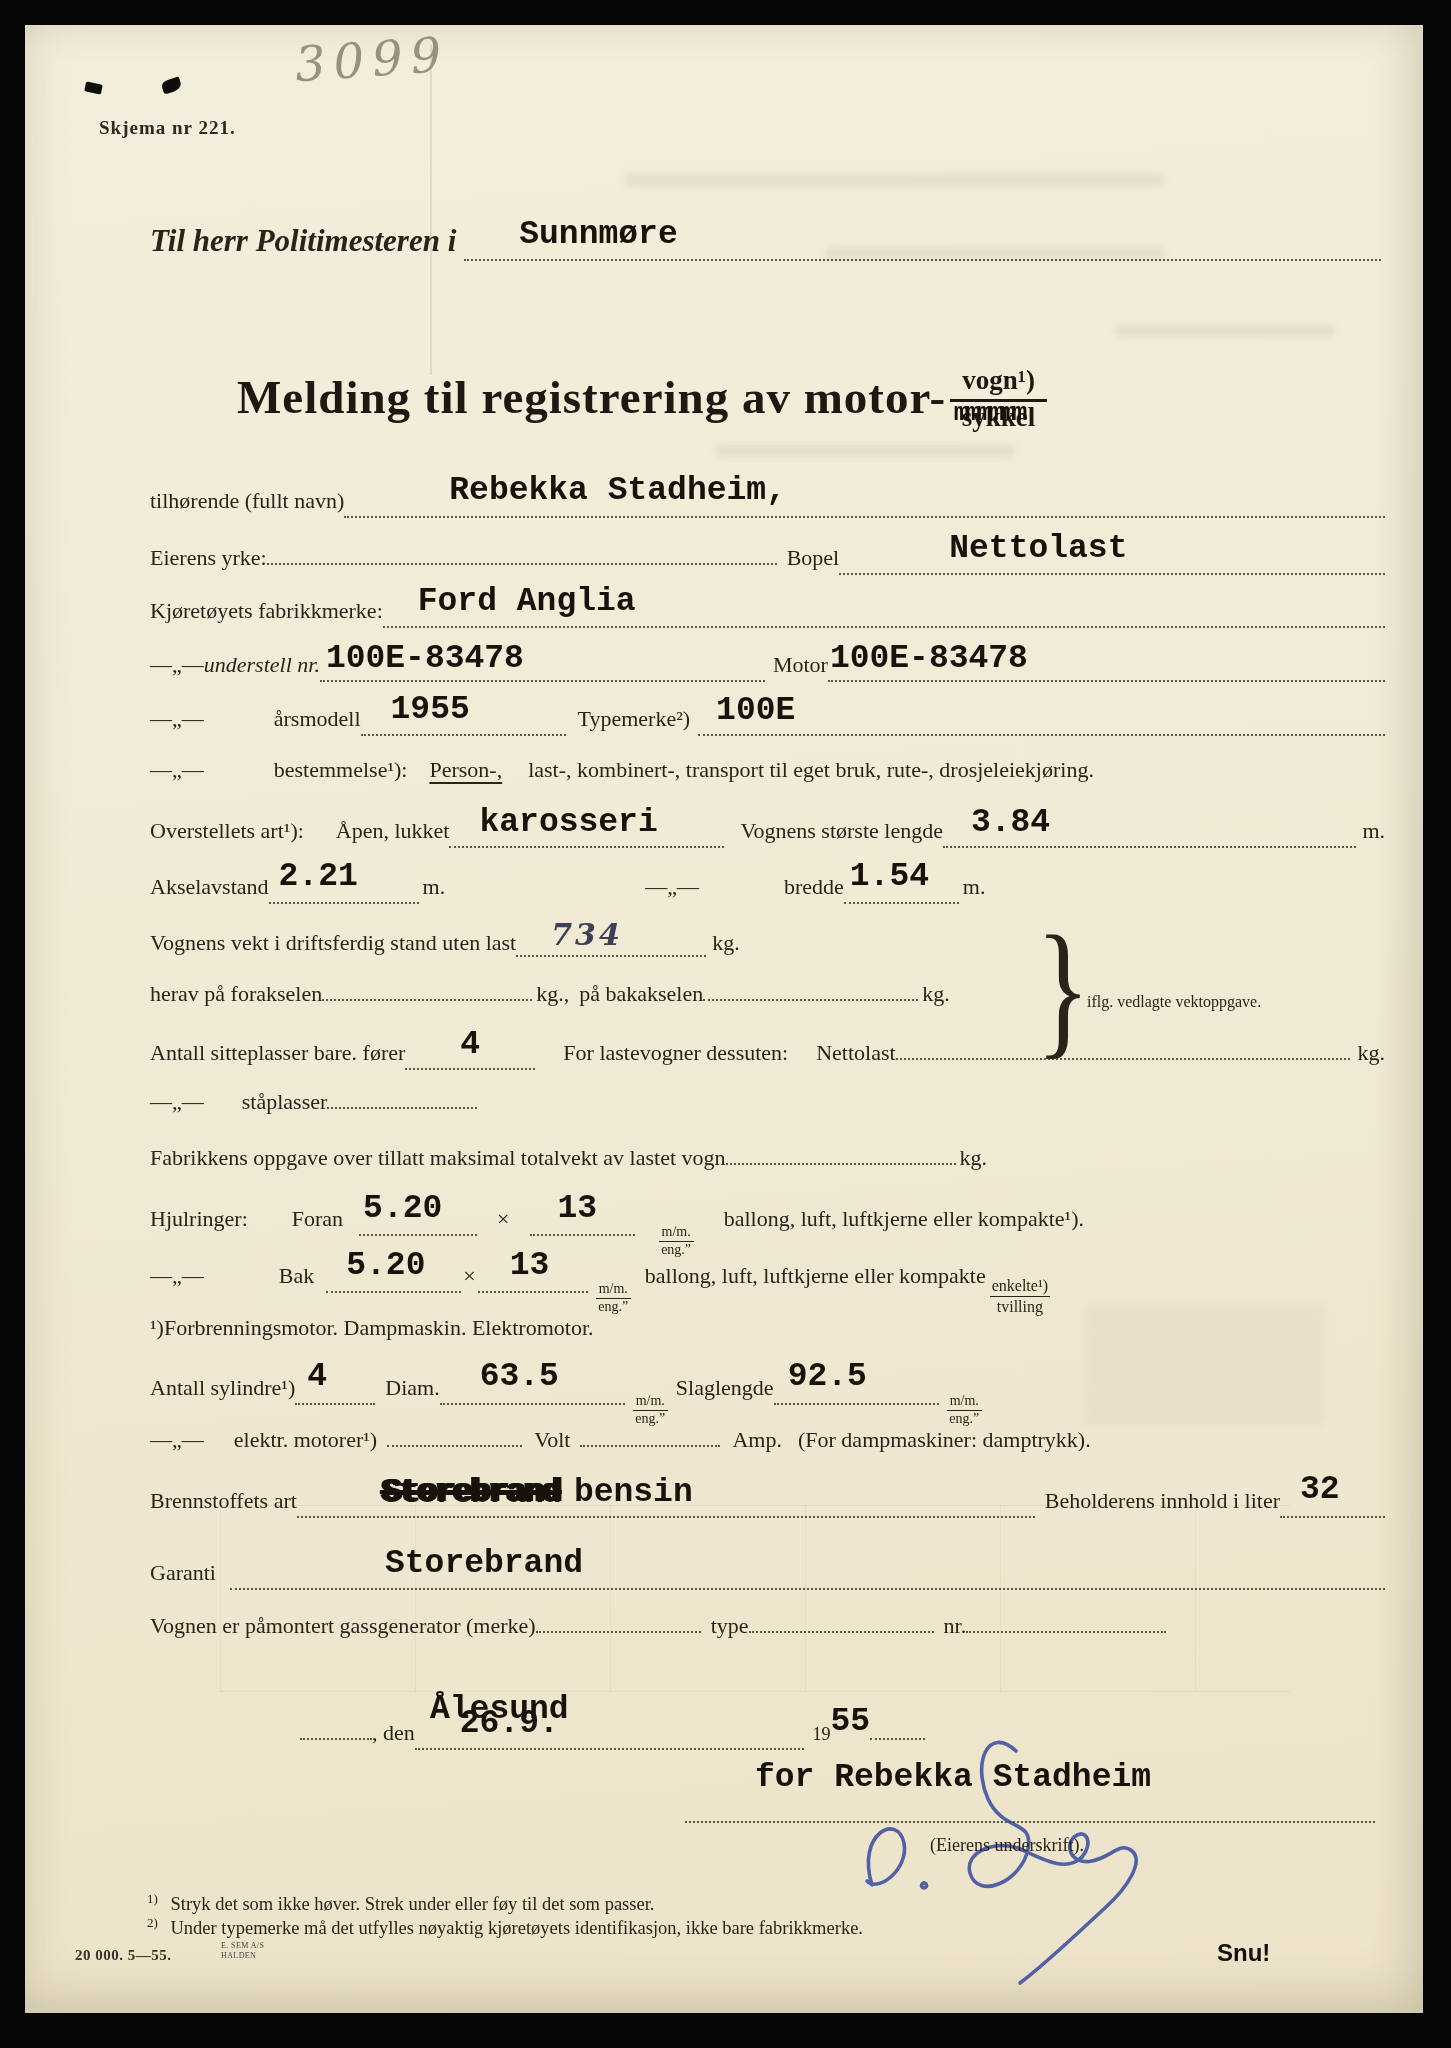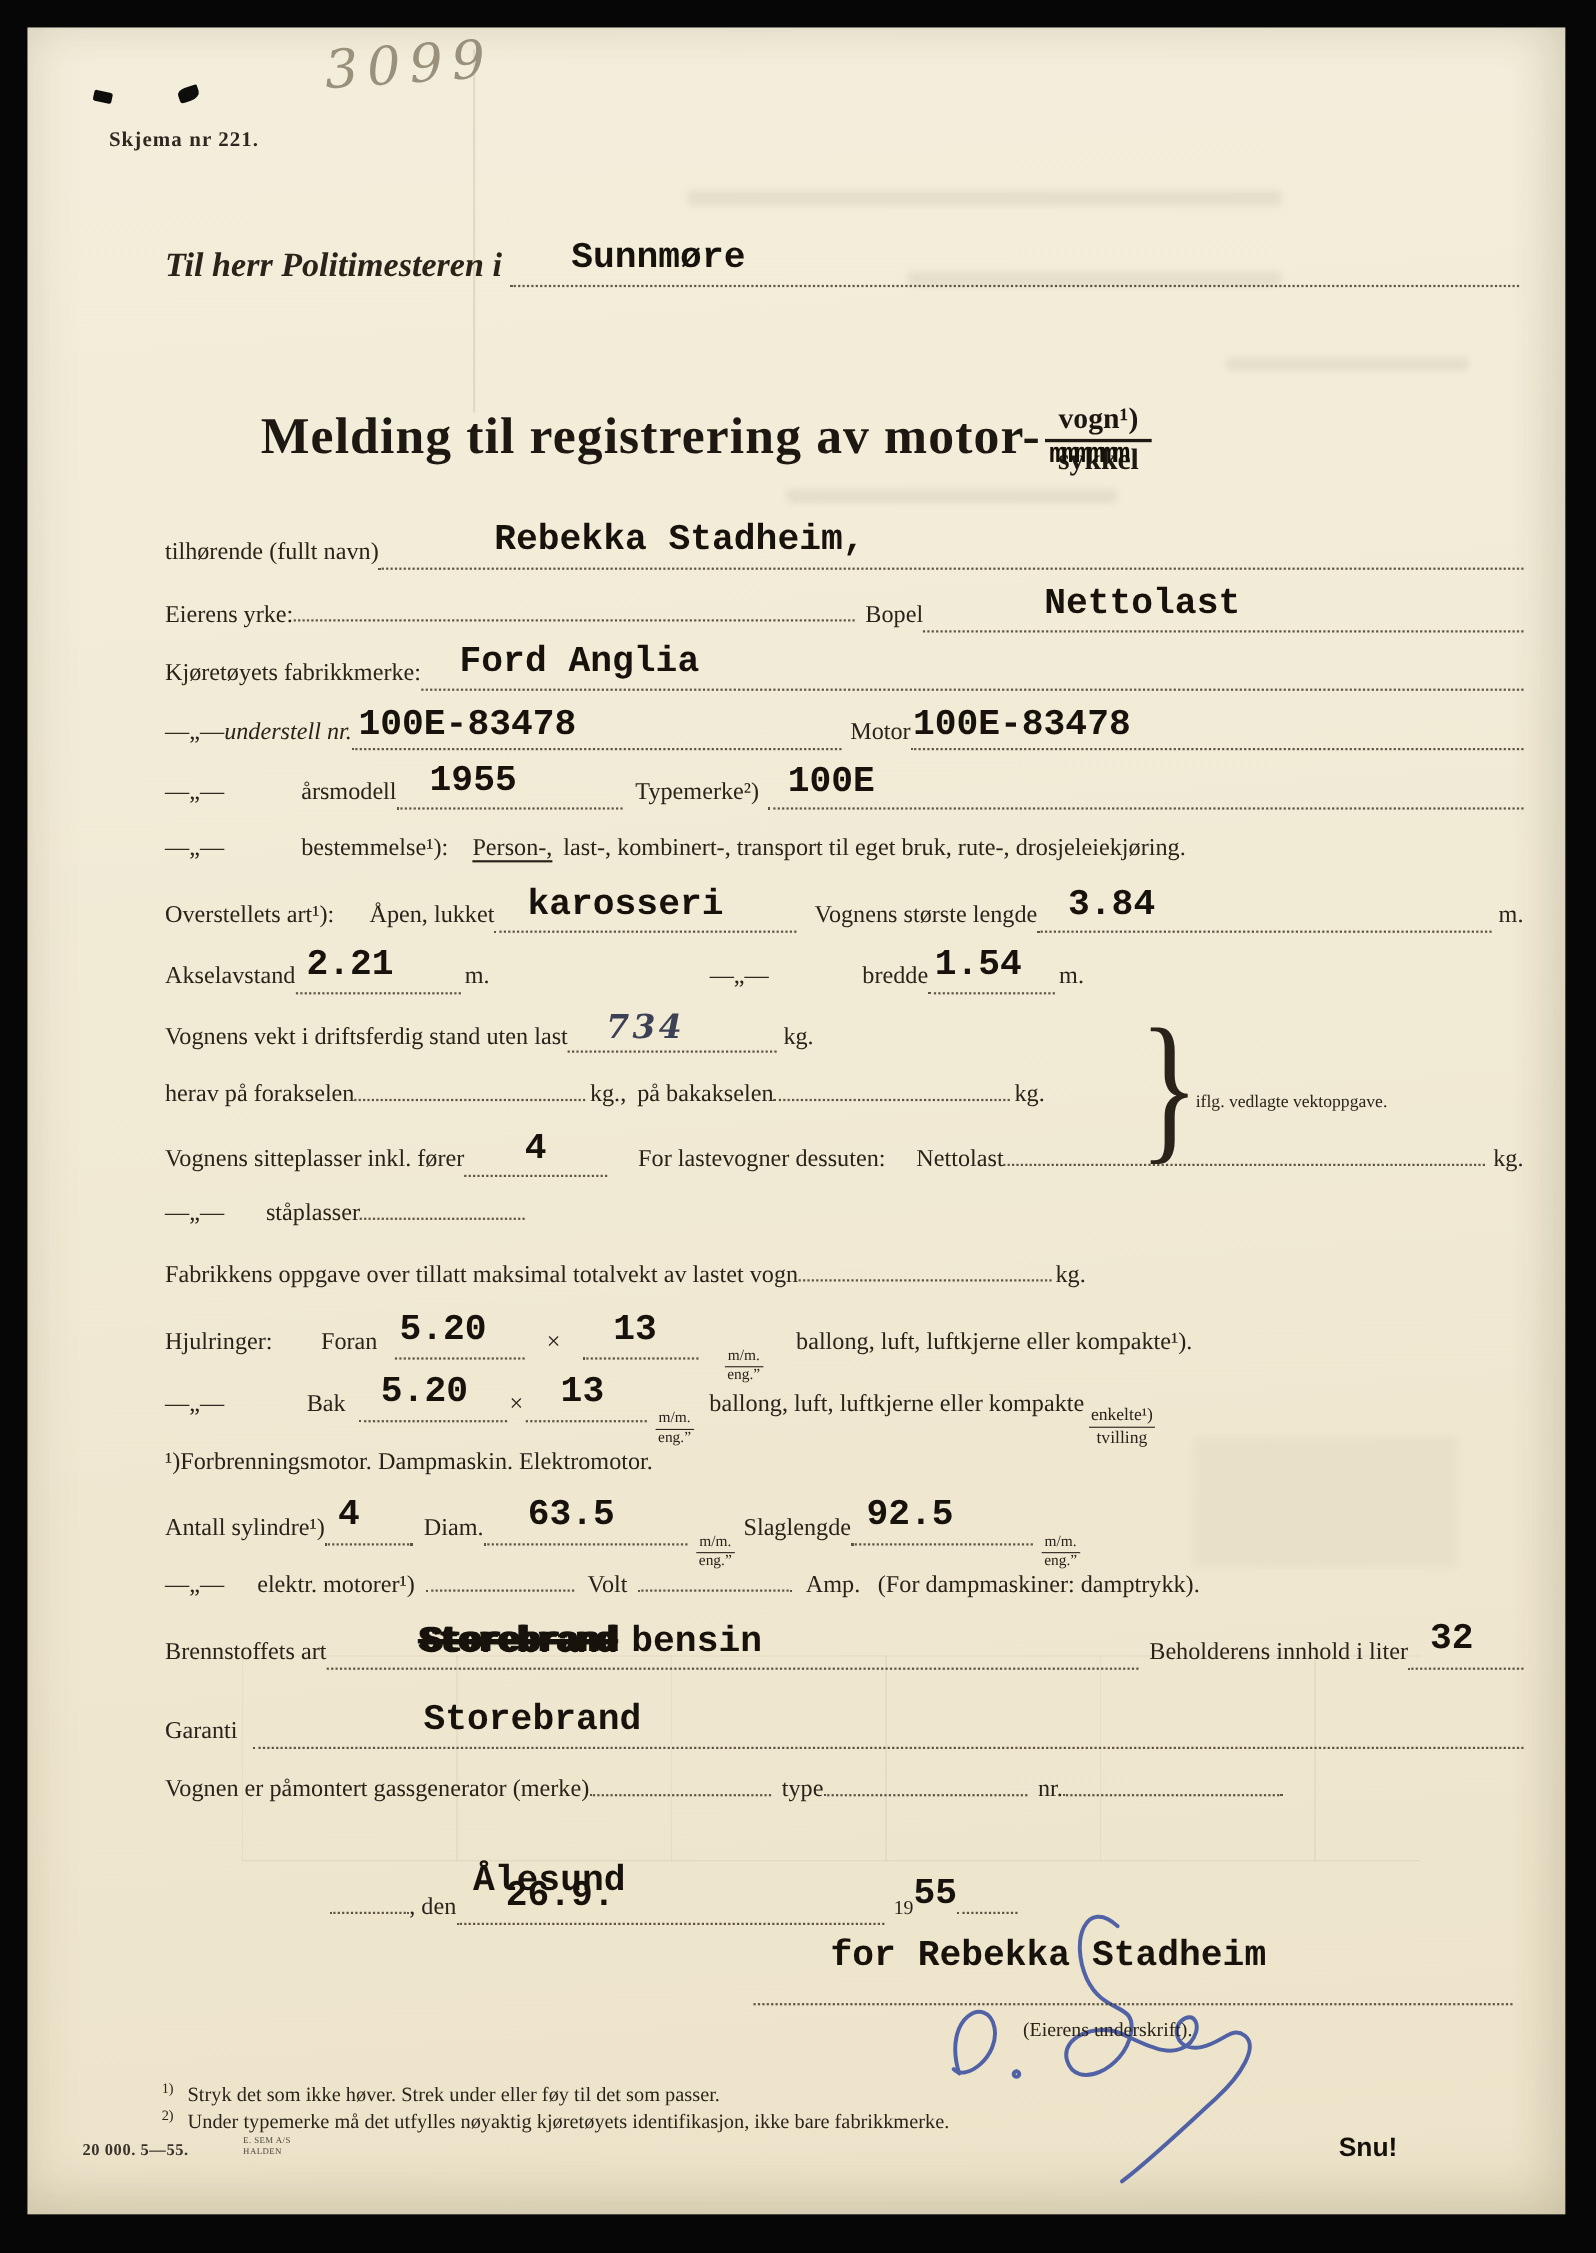--- a/index.html
+++ b/index.html
@@ -174,21 +174,21 @@
     <span class="lbl" style="margin-left:12px;">Typemerke²)</span>
     <span class="leader" style="margin-left:8px;">
       <span class="typed" style="padding-left:18px; top:-7px;">100E</span>
     </span>
   </div>
 
   <div class="row" style="left:125px; right:38px; top:732px;">
     <span class="lbl">—„—</span>
     <span class="lbl" style="margin-left:70px;">bestemmelse¹):</span>
     <span class="lbl underl" style="margin-left:22px;">Person-,</span>
-    <span class="lbl" style="margin-left:10px;">last-, kombinert-, transport til eget bruk, rute-, drosjeleiekjøring.</span>
+    <span class="lbl" style="margin-left:26px;">last-, kombinert-, transport til eget bruk, rute-, drosjeleiekjøring.</span>
   </div>
 
   <div class="row" style="left:125px; right:38px; top:788px;">
     <span class="lbl">Overstellets art¹):</span>
     <span class="lbl" style="margin-left:32px;">Åpen, lukket</span>
     <span class="leader" style="flex:0 0 275px;">
       <span class="typed" style="padding-left:30px; top:-7px;">karosseri</span>
     </span>
     <span class="lbl" style="margin-left:16px;">Vognens største lengde</span>
     <span class="leader">
@@ -227,21 +227,21 @@
     <span class="lbl" style="margin-left:4px;">kg.,</span>
     <span class="lbl" style="margin-left:10px;">på bakakselen</span>
     <span class="leader" style="flex:0 0 215px;"></span>
     <span class="lbl" style="margin-left:4px;">kg.</span>
   </div>
 
   <div class="brace">}</div>
   <div class="weight-note">iflg. vedlagte vektoppgave.</div>
 
   <div class="row" style="left:125px; right:38px; top:1010px;">
-    <span class="lbl">Vognens sitteplasser inkl. fører</span>
+    <span class="lbl">Antall sitteplasser bare. fører</span>
     <span class="leader" style="flex:0 0 130px;">
       <span class="typed" style="padding-left:55px; top:-7px;">4</span>
     </span>
     <span class="lbl" style="margin-left:28px;">For lastevogner dessuten:</span>
     <span class="lbl" style="margin-left:28px;">Nettolast</span>
     <span class="leader"></span>
     <span class="lbl" style="margin-left:8px;">kg.</span>
   </div>
 
   <div class="row" style="left:125px; width:400px; top:1064px;">

